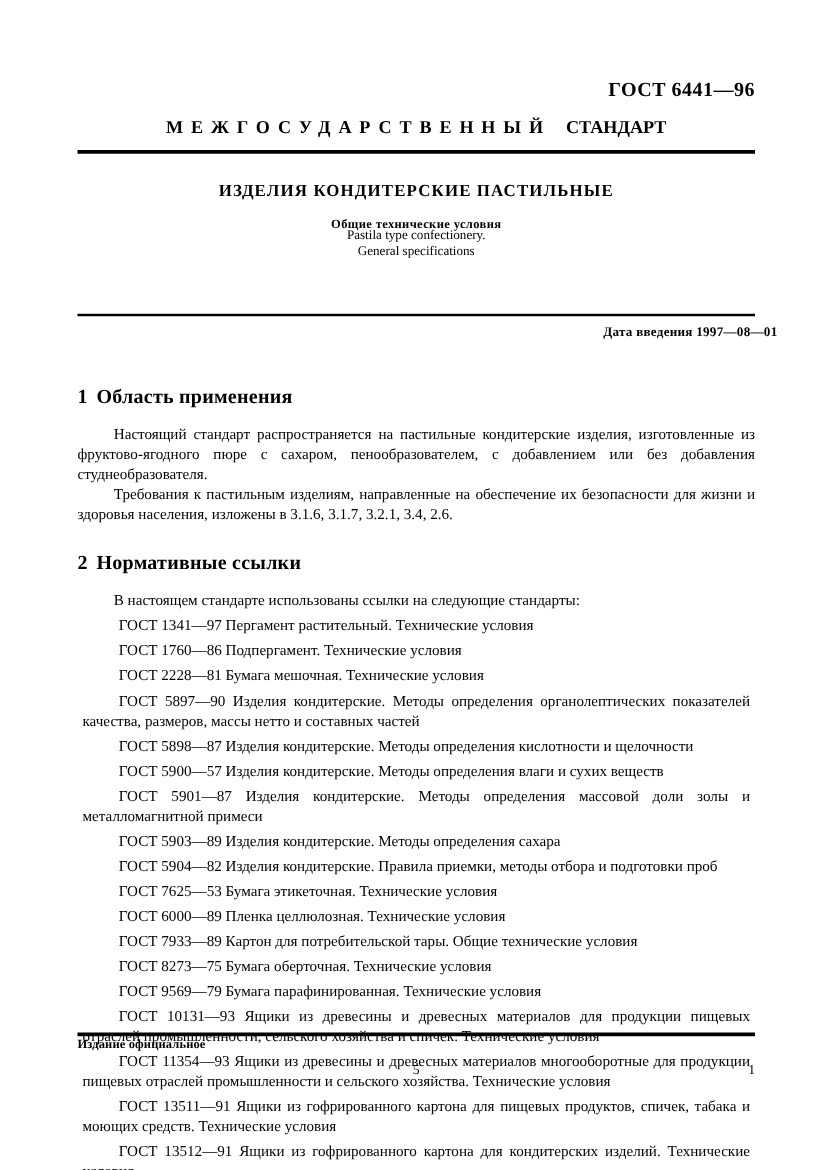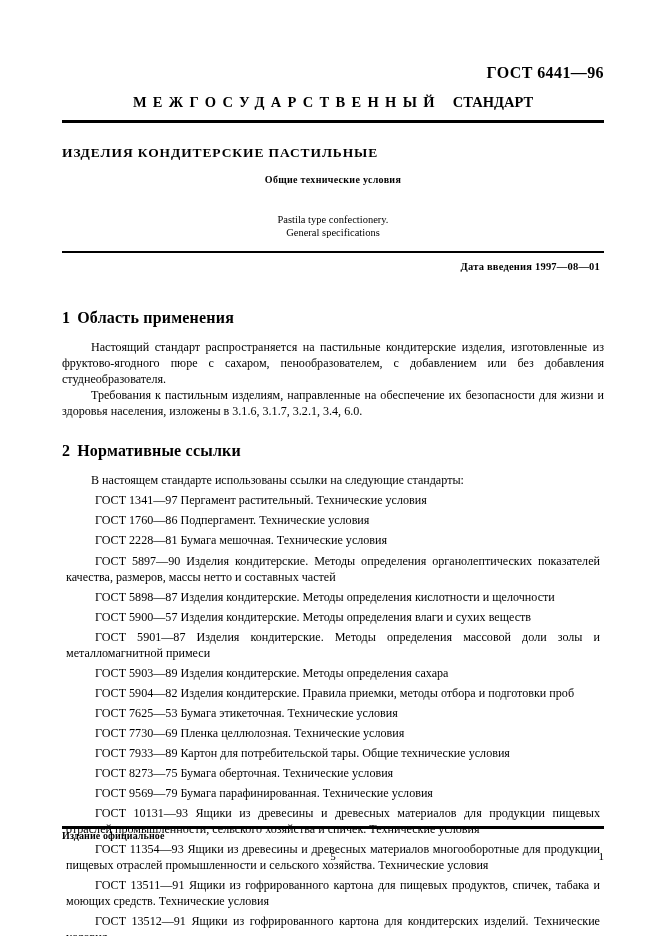--- a/index.html
+++ b/index.html
@@ -55,53 +55,54 @@
     width: 542px;
     height: 3px;
     background: #000;
   }
 
   
   .doc-title {
     position: absolute;
     left: 62px; top: 145px;
     width: 542px;
+    text-align: center;
     font-size: 13.5px;
     font-weight: bold;
     letter-spacing: 0.9px;
   }
   .doc-subtitle {
     position: absolute;
     left: 62px; top: 174px;
     width: 542px;
     text-align: center;
     font-size: 10px;
     font-weight: bold;
     letter-spacing: 0.3px;
   }
   .doc-title-en {
     position: absolute;
-    left: 62px; top: 213px;
+    left: 62px; top: 182px;
     width: 542px;
     text-align: center;
     font-size: 10.5px;
     line-height: 13px;
   }
 
   .rule-thin-mid {
     position: absolute;
     left: 62px; top: 251px;
     width: 542px;
     height: 2px;
     background: #000;
   }
 
   .effective-date {
     position: absolute;
-    left: 58px; top: 261px;
+    left: 80px; top: 261px;
     width: 542px;
     text-align: right;
     font-size: 10.5px;
     font-weight: bold;
     letter-spacing: 0.2px;
   }
 
   
   .content {
     position: absolute;
@@ -194,39 +195,39 @@
 
   <div class="rule-thin-mid"></div>
   <div class="effective-date">Дата введения 1997—08—01</div>
 
   <div class="content">
 
     <h2 class="section-heading section-1">
       <span class="num">1</span><span>Область применения</span>
     </h2>
     <p class="para first">Настоящий стандарт распространяется на пастильные кондитерские изделия, изготовленные из фруктово-ягодного пюре с сахаром, пенообразователем, с добавлением или без добавления студнеобразователя.</p>
-    <p class="para">Требования к пастильным изделиям, направленные на обеспечение их безопасности для жизни и здоровья населения, изложены в 3.1.6, 3.1.7, 3.2.1, 3.4, 6.0.</p>
+    <p class="para">Требования к пастильным изделиям, направленные на обеспечение их безопасности для жизни и здоровья населения, изложены в 3.1.6, 3.1.7, 3.2.1, 3.4, 2.6.</p>
 
     <h2 class="section-heading section-2-heading">
       <span class="num">2</span><span>Нормативные ссылки</span>
     </h2>
     <p class="para first">В настоящем стандарте использованы ссылки на следующие стандарты:</p>
 
     <ul class="ref-list">
       <li>ГОСТ 1341—97  Пергамент растительный. Технические условия</li>
       <li>ГОСТ 1760—86  Подпергамент. Технические условия</li>
       <li>ГОСТ 2228—81  Бумага мешочная. Технические условия</li>
       <li>ГОСТ 5897—90  Изделия кондитерские. Методы определения органолептических показателей качества, размеров, массы нетто и составных частей</li>
       <li>ГОСТ 5898—87  Изделия кондитерские. Методы определения кислотности и щелочности</li>
       <li>ГОСТ 5900—57  Изделия кондитерские. Методы определения влаги и сухих веществ</li>
       <li>ГОСТ 5901—87  Изделия кондитерские. Методы определения массовой доли золы и металломагнитной примеси</li>
       <li>ГОСТ 5903—89  Изделия кондитерские. Методы определения сахара</li>
       <li>ГОСТ 5904—82  Изделия кондитерские. Правила приемки, методы отбора и подготовки проб</li>
       <li>ГОСТ 7625—53  Бумага этикеточная. Технические условия</li>
-      <li>ГОСТ 7730—69  Пленка целлюлозная. Технические условия</li>
+      <li>ГОСТ 6000—89  Пленка целлюлозная. Технические условия</li>
       <li>ГОСТ 7933—89  Картон для потребительской тары. Общие технические условия</li>
       <li>ГОСТ 8273—75  Бумага оберточная. Технические условия</li>
       <li>ГОСТ 9569—79  Бумага парафинированная. Технические условия</li>
       <li>ГОСТ 10131—93  Ящики из древесины и древесных материалов для продукции пищевых отраслей промышленности, сельского хозяйства и спичек. Технические условия</li>
       <li>ГОСТ 11354—93  Ящики из древесины и древесных материалов многооборотные для продукции пищевых отраслей промышленности и сельского хозяйства. Технические условия</li>
       <li>ГОСТ 13511—91  Ящики из гофрированного картона для пищевых продуктов, спичек, табака и моющих средств. Технические условия</li>
       <li>ГОСТ 13512—91  Ящики из гофрированного картона для кондитерских изделий. Технические условия</li>
       <li>ГОСТ 14031—68  Вафли. Технические условия</li>
       <li>ГОСТ 14192—96  Маркировка грузов</li>
     </ul>

